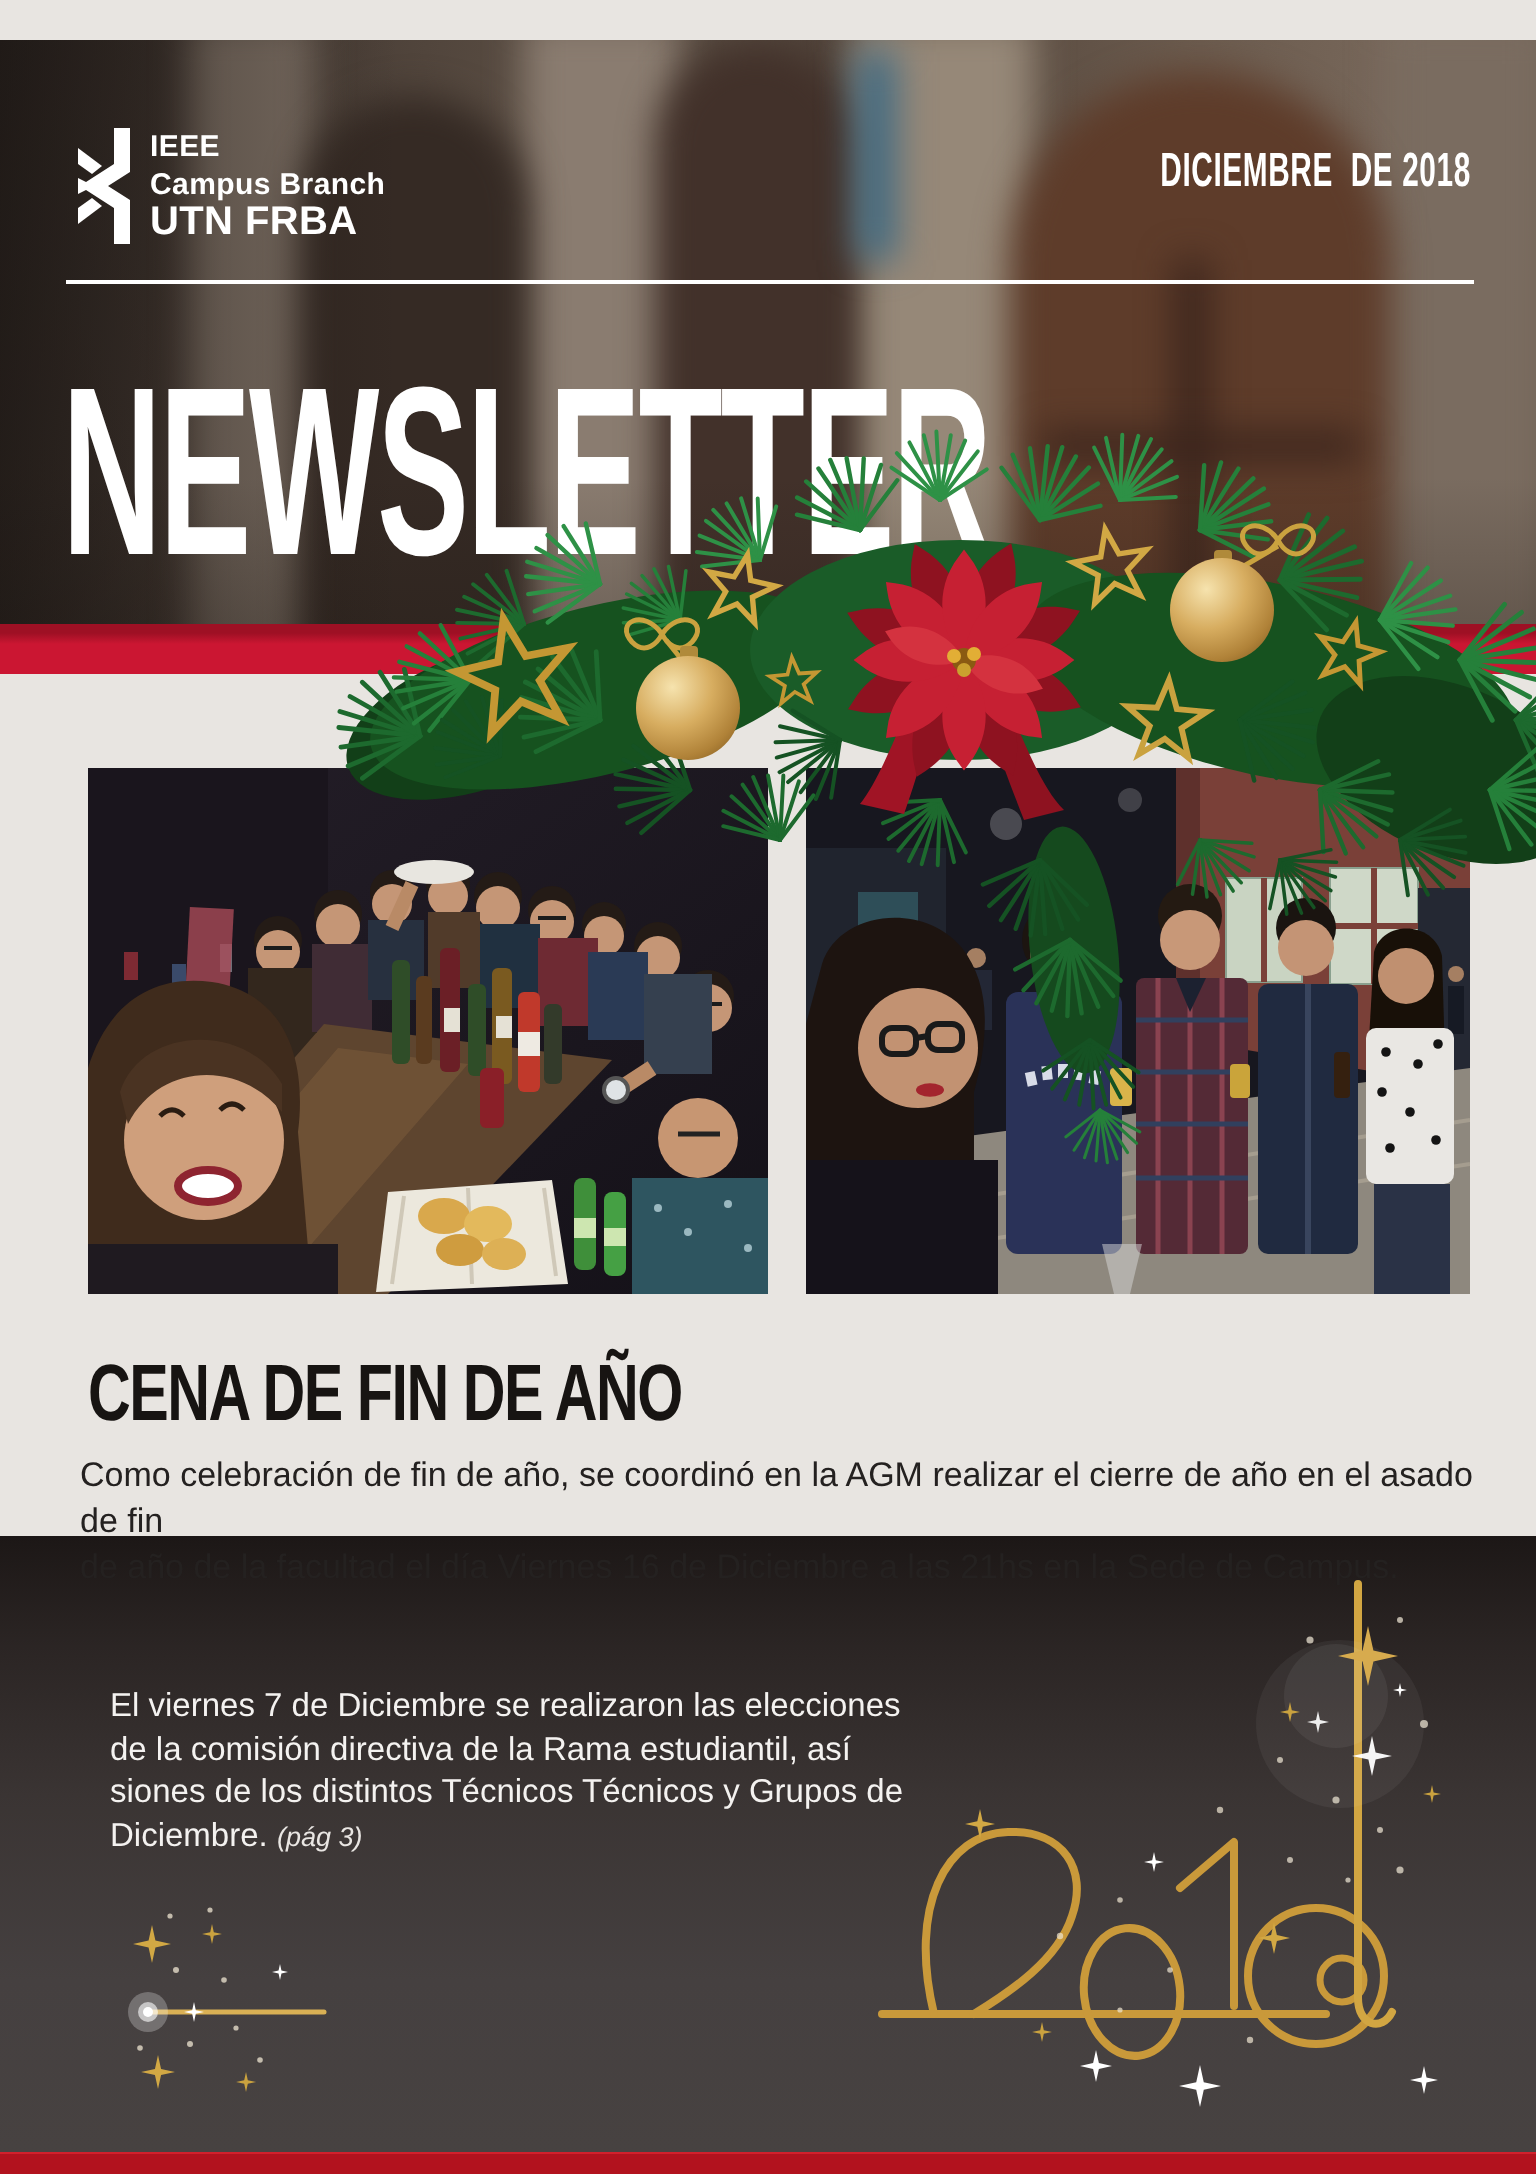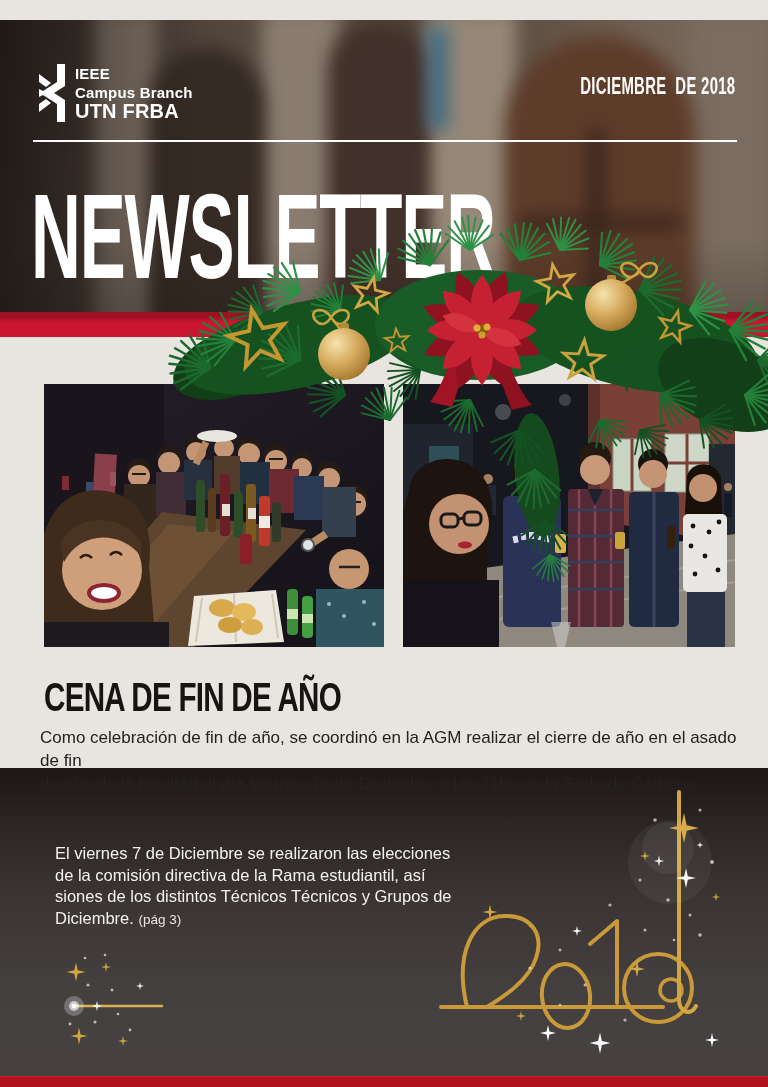--- a/index.html
+++ b/index.html
@@ -53,21 +53,21 @@
      font-size:40px;line-height:1;letter-spacing:-1px;}
   .article-heading span{display:inline-block;transform:scaleX(.74);transform-origin:left top;}
   .article-body{position:absolute;left:40px;top:726px;width:710px;z-index:4;color:#242120;
      font-size:17px;line-height:23px;}
 
   
   .dark-section{position:absolute;left:0;top:768px;width:768px;height:308px;z-index:1;
      background:linear-gradient(180deg,#1c1716 0%,#2b2524 18%,#3a3433 42%,#454040 72%,#474241 100%);}
   .elections-text{position:absolute;left:55px;top:75px;width:430px;color:#f4f2f0;
      font-size:16.5px;line-height:21.6px;}
-  .page-ref{font-size:13.5px;color:#e9e6e3;}
+  .page-ref{font-style:italic;font-size:13.5px;color:#e9e6e3;}
 
   
   .overlay{position:absolute;left:0;top:0;width:768px;height:1087px;z-index:10;pointer-events:none;}
   .year-hidden{position:absolute;left:470px;top:940px;width:240px;height:100px;z-index:11;
      opacity:0;pointer-events:none;font-size:80px;}
 </style>
 </head>
 <body>
 
 <div class="page">

